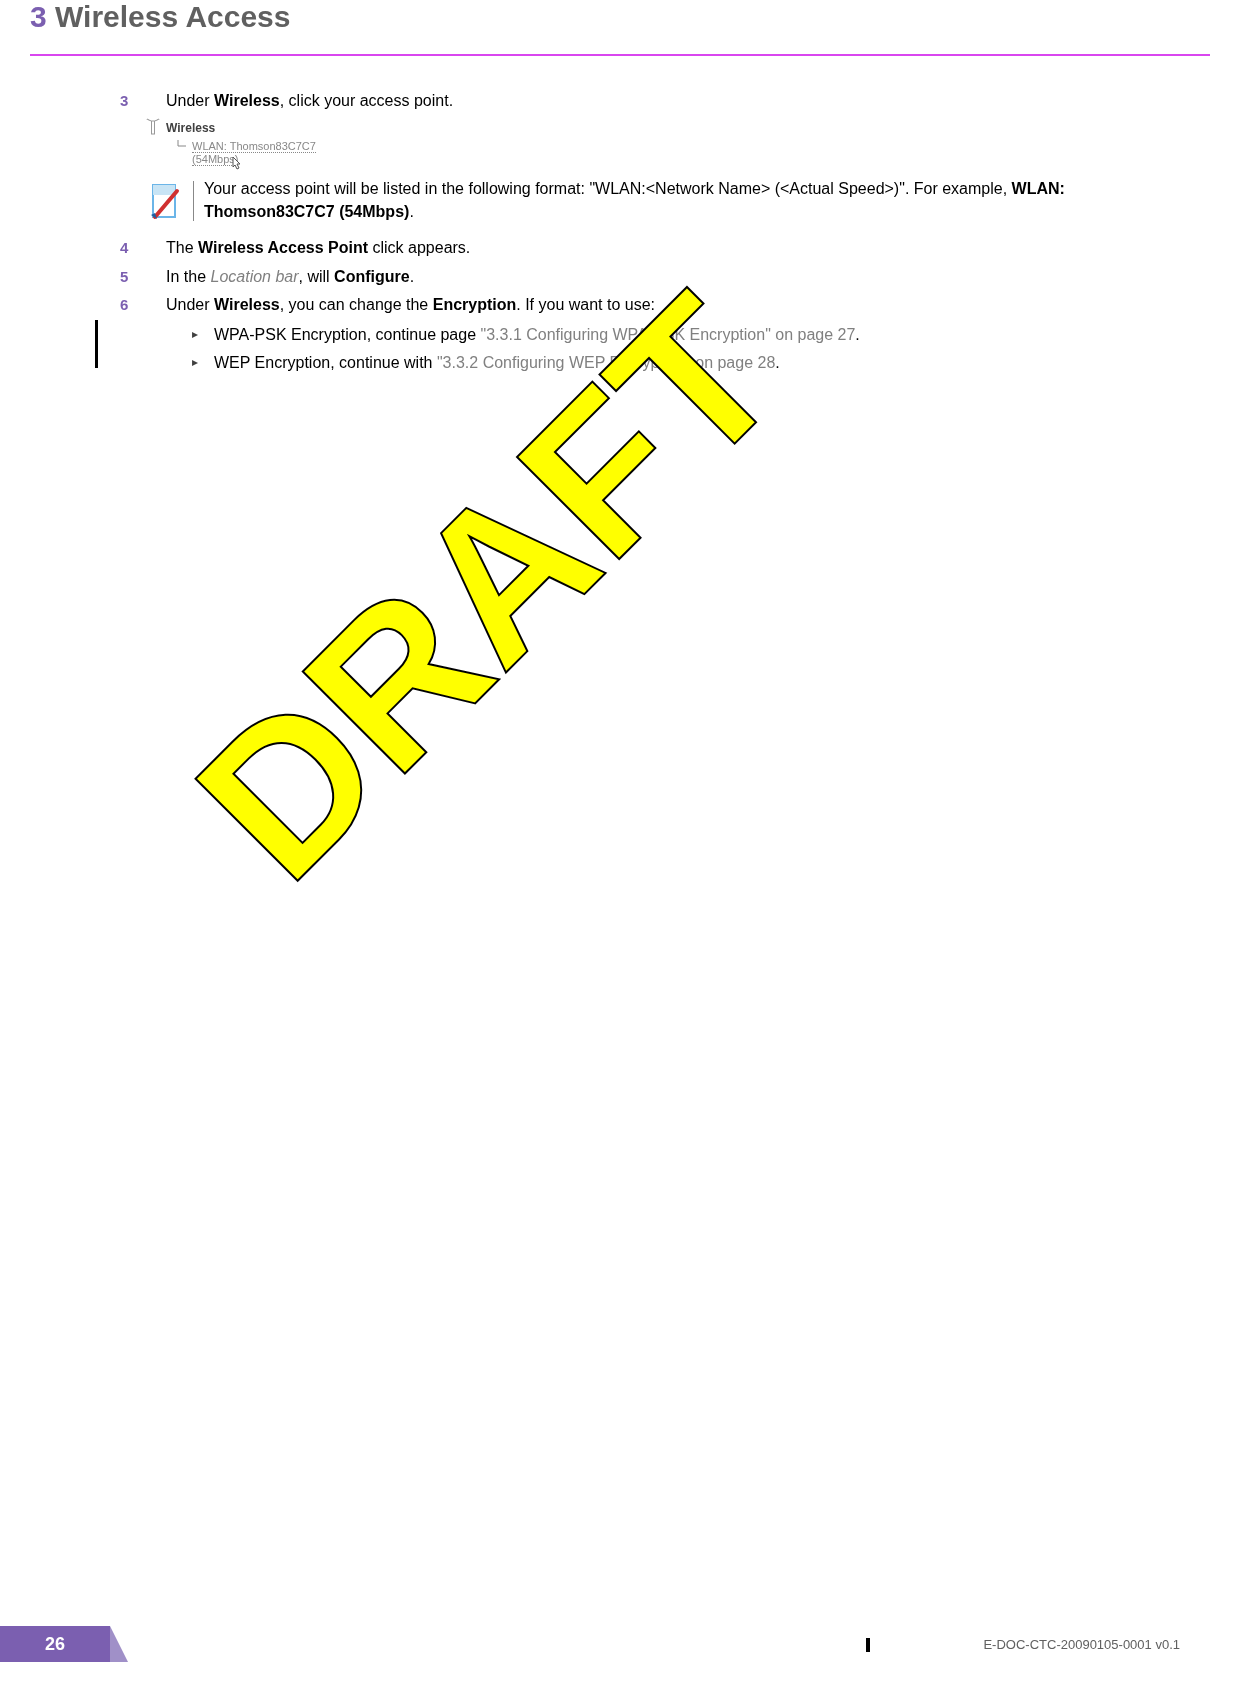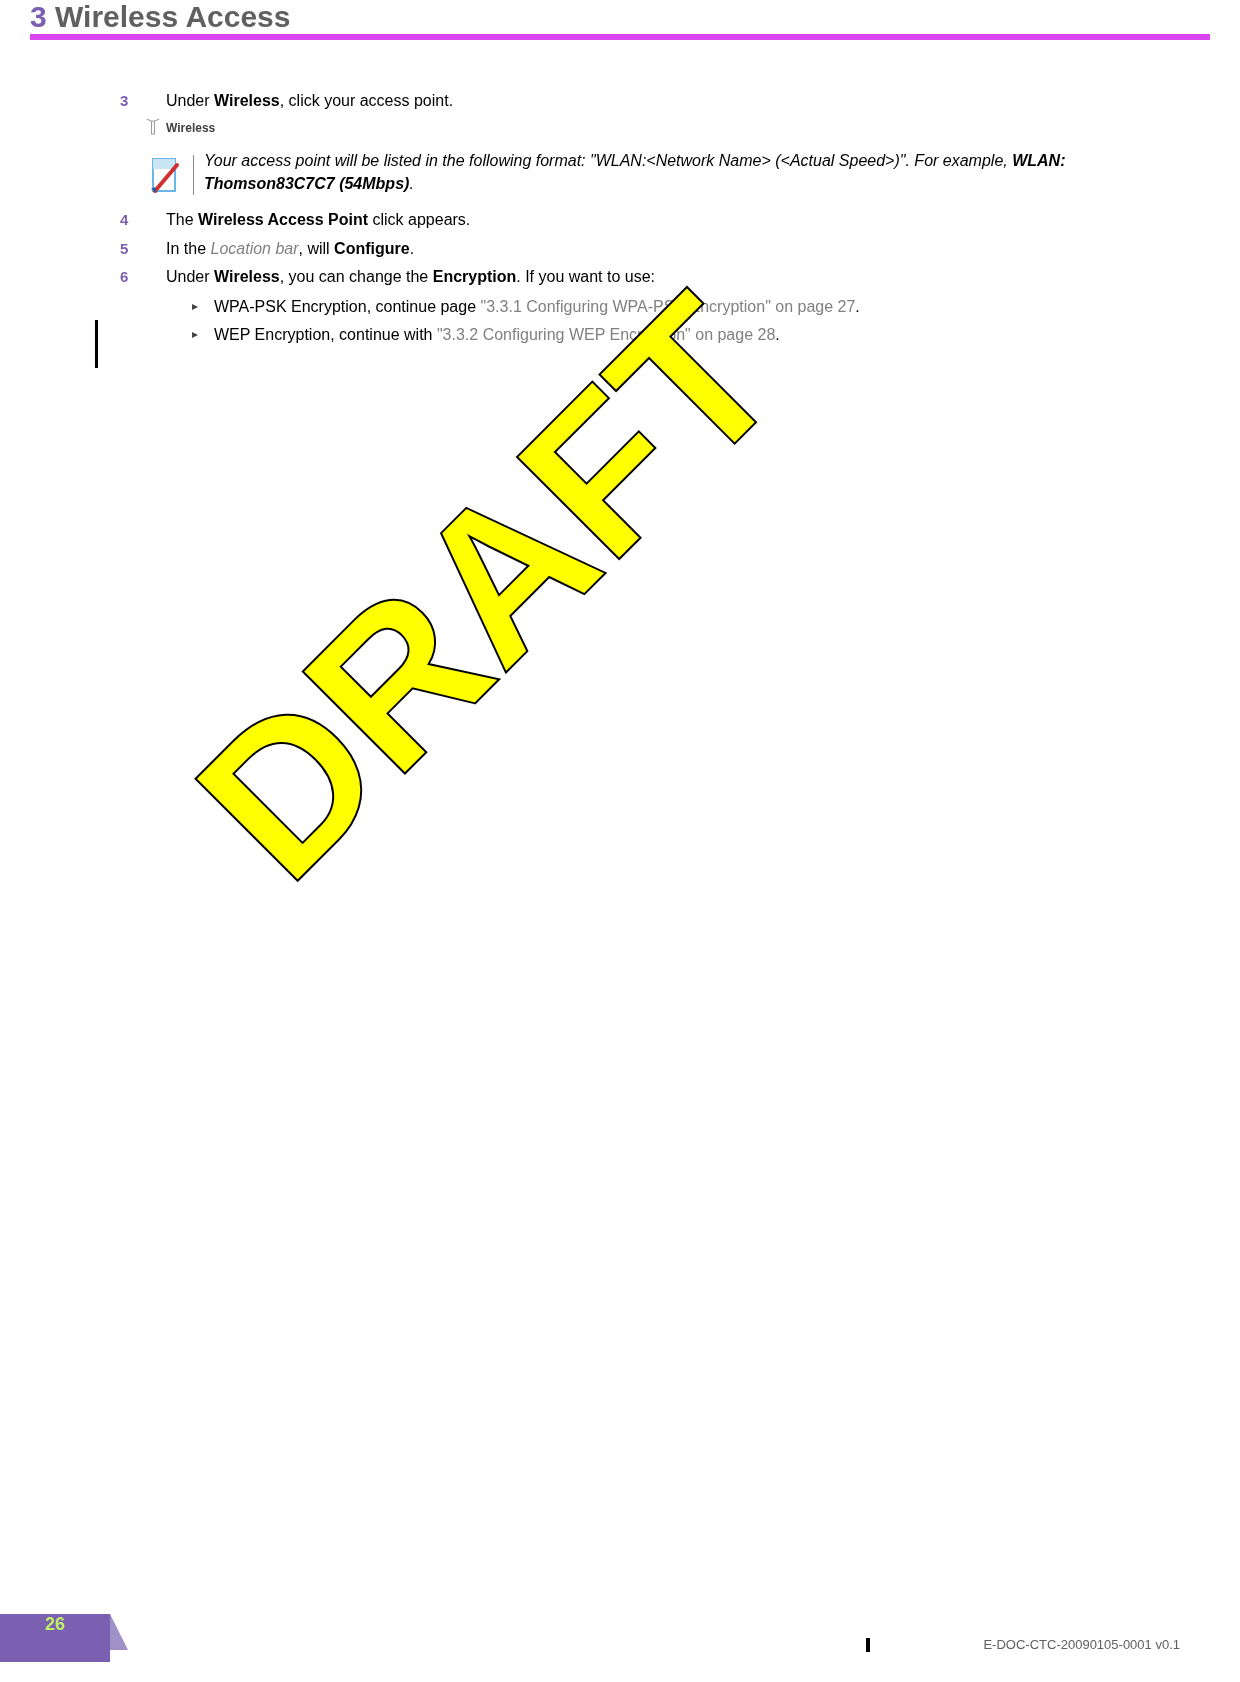--- a/index.html
+++ b/index.html
@@ -9,22 +9,22 @@
     height: 1682px;
     background: #fff;
     position: relative;
     color: #000;
   }
   .header {
     position: absolute;
     top: 0;
     left: 30px;
     right: 30px;
-    border-bottom: 6px solid #d946ef;
-    padding-bottom: 0;
+    border-bottom: 2px solid #d946ef;
+    padding-bottom: 20px;
   }
   .header-title {
     font-size: 30px;
     font-weight: bold;
     color: #606060;
     font-family: Arial, sans-serif;
   }
   .header-num {
     color: #7b5fb0;
   }
@@ -64,22 +64,21 @@
   .wt-link {
     color: #888;
     font-size: 11px;
     line-height: 1.1;
     border-bottom: 1px dotted #888;
   }
   .wt-speed { color: #888; font-size: 11px; border-bottom: 1px dotted #888;}
   .note-block {
     display: flex;
     margin: 12px 0 14px 26px;
-    align-items: flex-end;
-    font-style: italic;
+    align-items: center;
   }
   .note-icon-wrap {
     width: 48px;
     flex-shrink: 0;
     border-right: 1px solid #888;
     padding-right: 10px;
     margin-right: 10px;
     display:flex;
     justify-content:center;
   }
@@ -127,27 +126,27 @@
     bottom: 20px;
     left: 0;
     right: 0;
     height: 40px;
   }
   .footer-tab {
     position: absolute;
     left: 0;
     bottom: 0;
     width: 110px;
-    height: 48px;
+    height: 36px;
     background: #7b5fb0;
-    color:#bef264;
+    color:#ffffff;
     font-weight:bold;
     font-size:18px;
     display:flex;
-    align-items:flex-start;
+    align-items:center;
     justify-content:center;
   }
   .footer-tab::after{
     content:"";
     position:absolute;
     right:-18px;
     top:0;
     border-top:36px solid transparent;
     border-left:18px solid #a090c8;
   }
@@ -189,20 +188,32 @@
   <div class="wireless-tree">
     <div class="wt-row1">
       <span class="wt-antenna">
         <svg width="14" height="18" viewBox="0 0 14 18">
           <path d="M1 2 Q1 0 3 2 M11 2 Q13 0 13 2" stroke="#999" fill="none" stroke-width="1"></path>
           <path d="M3 3 Q3 1 5 3 M9 3 Q11 1 11 3" stroke="#999" fill="none" stroke-width="1"></path>
           <rect x="5.5" y="3" width="3" height="13" fill="none" stroke="#999" stroke-width="1"></rect>
         </svg>
       </span>
       <span class="wt-label">Wireless</span>
+    </div>
+    <div class="wt-row2">
+      <svg width="12" height="12" viewBox="0 0 12 12" style="margin-right:4px;">
+        <path d="M2 0 L2 6 L10 6" stroke="#888" fill="none" stroke-width="1"></path>
+      </svg>
+      <div style="position:relative;">
+        <div class="wt-link">WLAN: Thomson83C7C7</div>
+        <div class="wt-speed" style="display:inline-block;">(54Mbps)</div>
+        <svg width="14" height="16" viewBox="0 0 14 16" style="position:absolute; left:36px; top:16px;">
+          <path d="M5 1 L5 11 L7 9 L9 13 L11 12 L9 8 L12 8 Z" fill="#fff" stroke="#555" stroke-width="1"></path>
+        </svg>
+      </div>
     </div>
   </div>
 
   <div class="note-block">
     <div class="note-icon-wrap">
       <svg width="36" height="40" viewBox="0 0 36 40">
         <path d="M6 4 L28 4 L28 36 L6 36 Z" fill="#fff" stroke="#6bb5e8" stroke-width="2"></path>
         <path d="M6 4 L28 4 L28 14 L6 14 Z" fill="#c8e4f5"></path>
         <path d="M8 36 L30 10" stroke="#d03030" stroke-width="4" stroke-linecap="round"></path>
         <path d="M4 34 L10 38 L8 32 Z" fill="#2060a0"></path>

